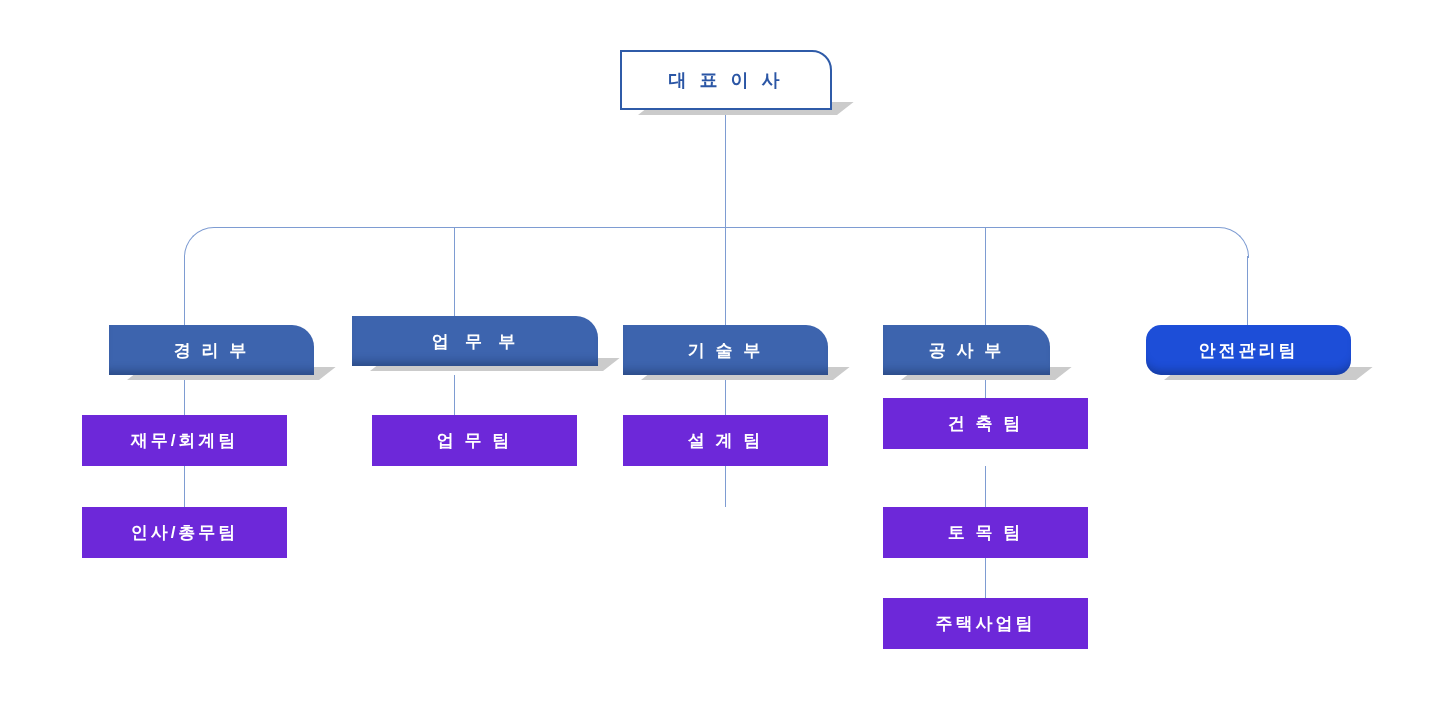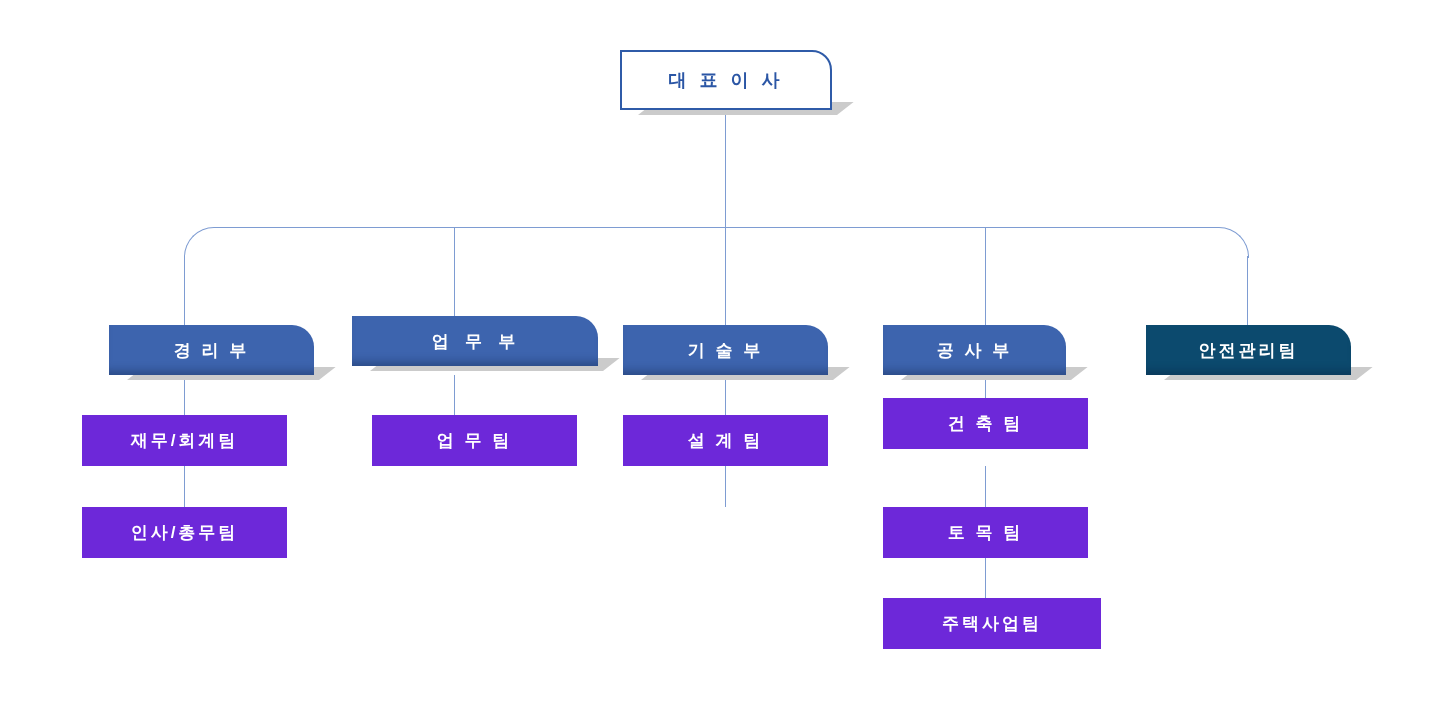--- a/index.html
+++ b/index.html
@@ -69,21 +69,21 @@
     font-size: 18px;
     letter-spacing: 4px;
   }
   .box.dept {
     border-top-right-radius: 22px;
     color: #ffffff;
     font-size: 17px;
     box-shadow: inset 0 -10px 9px -6px rgba(10, 25, 55, 0.35);
   }
   .box.dept.blue { background: #3D64AE; }
-  .box.dept.teal { background: #0c4a6e; }
+  .box.dept.teal { background: #1d4ed8; border-radius: 15px; }
   .box.team {
     background: #6d28d9;
     color: #ffffff;
     font-size: 17px;
   }
 </style>
 </head>
 <body>
 
 <div class="canvas">
@@ -124,21 +124,21 @@
     <div class="box dept blue">
       <span>업 무 부</span>
     </div>
   </div>
   <div class="node" style="left:623px; top:325px; width:205px; height:50px;">
     <div class="wedge"></div>
     <div class="box dept blue">
       <span>기 술 부</span>
     </div>
   </div>
-  <div class="node" style="left:883px; top:325px; width:183px; height:50px;">
+  <div class="node" style="left:883px; top:325px; width:167px; height:50px;">
     <div class="wedge"></div>
     <div class="box dept blue">
       <span>공 사 부</span>
     </div>
   </div>
   <div class="node" style="left:1146px; top:325px; width:205px; height:50px;">
     <div class="wedge"></div>
     <div class="box dept teal">
       <span>안전관리팀</span>
     </div>
@@ -170,19 +170,19 @@
   <div class="node" style="left:883px; top:398px; width:205px; height:51px;">
     <div class="box team">
       <span>건 축 팀</span>
     </div>
   </div>
   <div class="node" style="left:883px; top:507px; width:205px; height:51px;">
     <div class="box team">
       <span>토 목 팀</span>
     </div>
   </div>
-  <div class="node" style="left:883px; top:598px; width:205px; height:51px;padding-left:13px;">
+  <div class="node" style="left:883px; top:598px; width:205px; height:51px;">
     <div class="box team">
       <span>주택사업팀</span>
     </div>
   </div>
 
 </div>
 
 </body></html>

